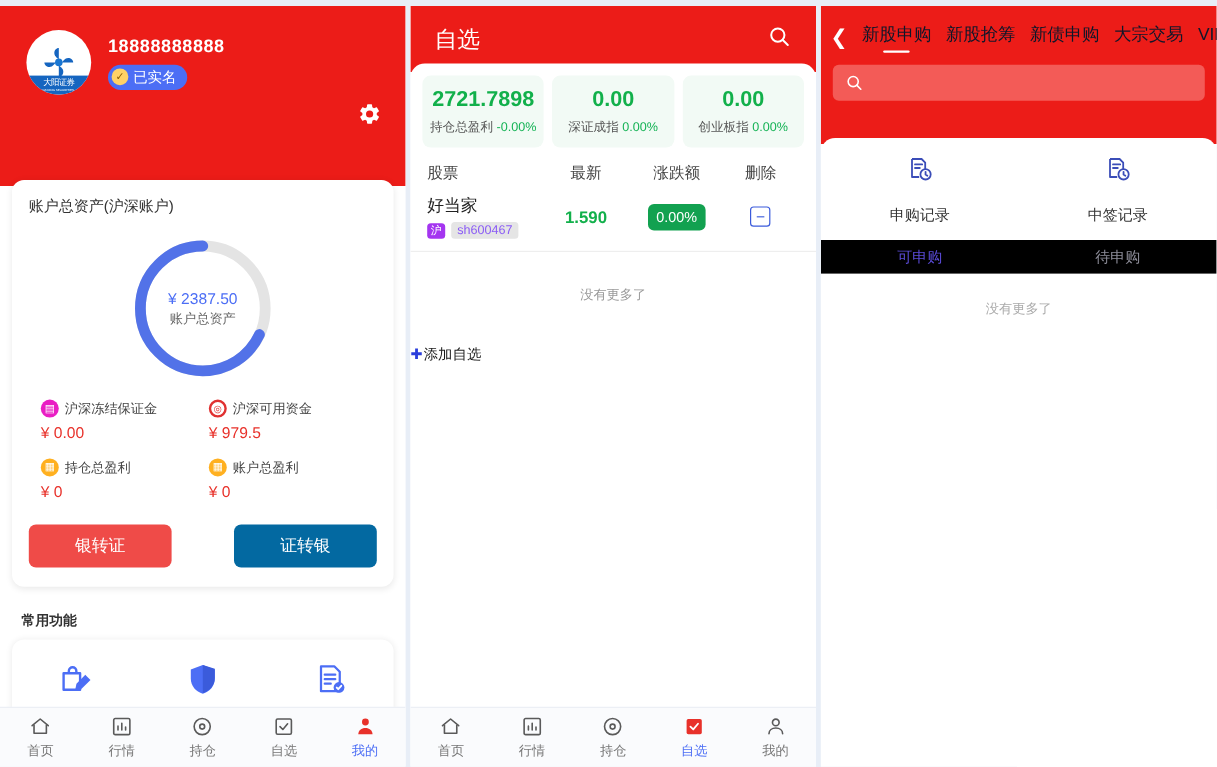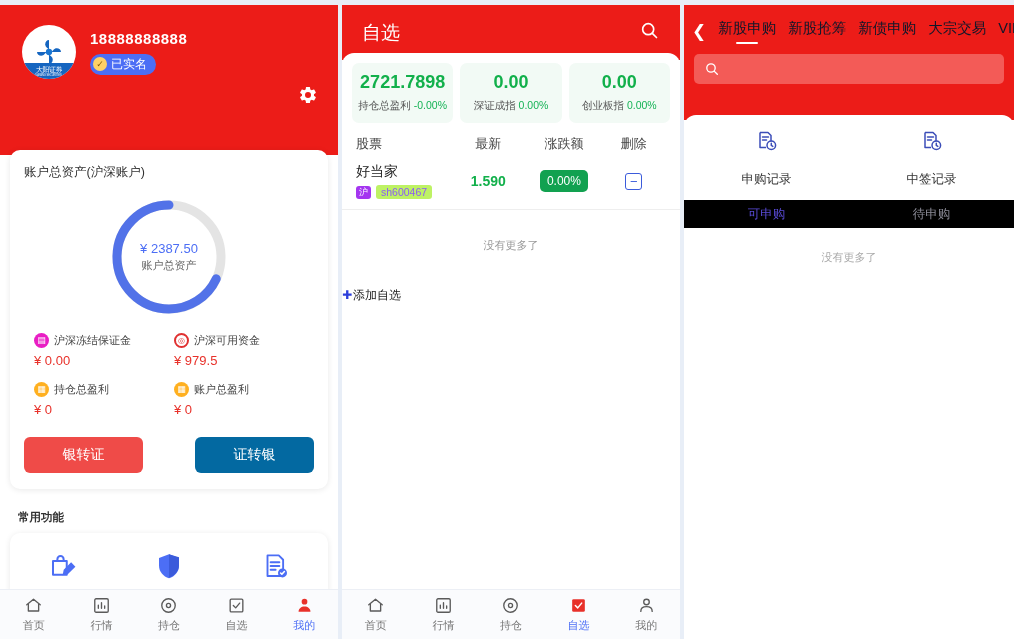--- a/index.html
+++ b/index.html
@@ -168,21 +168,21 @@
     align-items: center; padding: 2px 14px 10px;
     border-bottom: 1px solid #eee;
   }
   .stk-name { font-size: 14px; color: #222; }
   .stk-code-row { display: flex; align-items: center; gap: 5px; margin-top: 4px; }
   .stk-mkt {
     background: #a435f0; color: #fff; font-size: 9px;
     border-radius: 3px; padding: 1px 3px; line-height: 11px;
   }
   .stk-code {
-    background: #bef264; color: #8b5cf6; font-size: 10.5px;
+    background: #e5e5e5; color: #8b5cf6; font-size: 10.5px;
     border-radius: 3px; padding: 1px 5px; text-align: center;
   }
   .stk-last { font-size: 14px; color: #12b04b; text-align: center; font-weight: bold;}
   .stk-chg { text-align: center; }
   .chg-pill {
     display: inline-block; background: #12a150; color: #fff;
     font-size: 12px; border-radius: 5px; padding: 4px 7px;
   }
   .del-cell { text-align: center; }
   .del-box {

